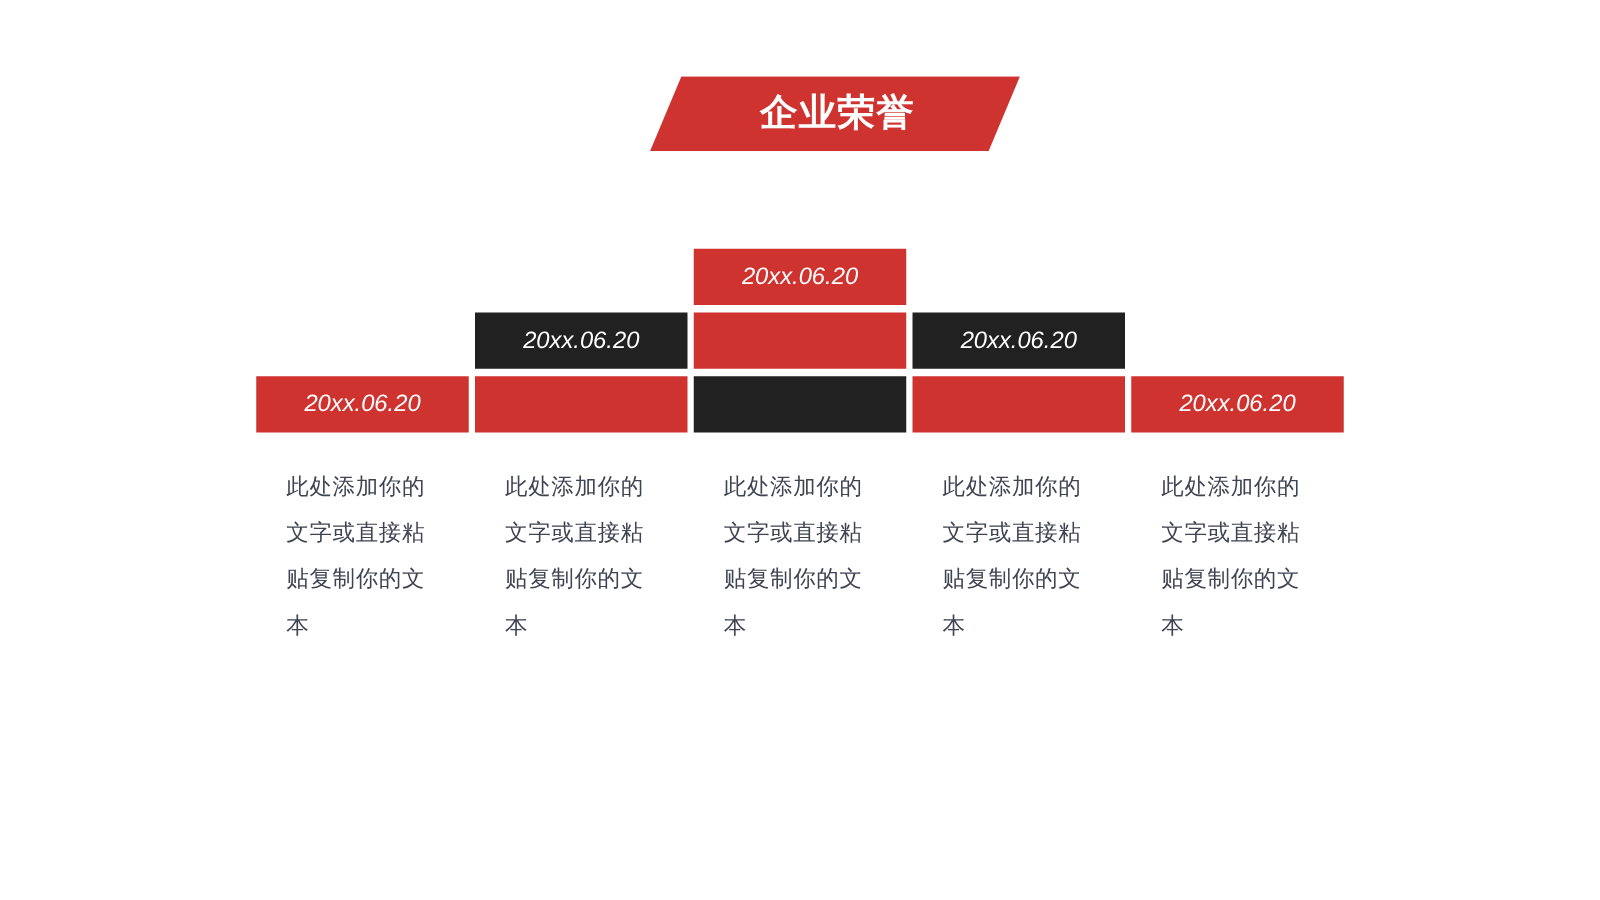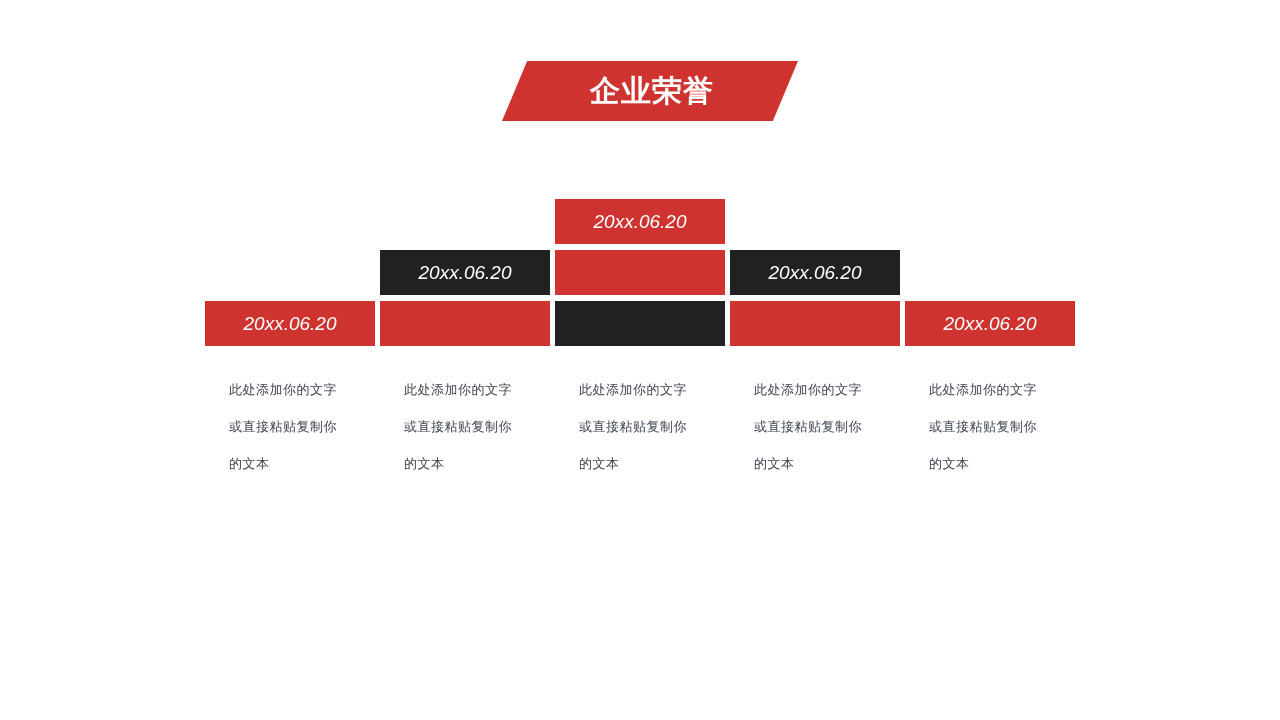--- a/index.html
+++ b/index.html
@@ -11,21 +11,21 @@
     height: 720px;
     background: #ffffff;
     font-family: "Liberation Sans", "DejaVu Sans", sans-serif;
     overflow: hidden;
     position: relative;
   }
 
   
   #title-banner {
     position: absolute;
-    left: 502px;
+    left: 520px;
     top: 61px;
     width: 296px;
     height: 60px;
     background: #ce3330;
     -webkit-clip-path: polygon(8.5% 0%, 100% 0%, 91.5% 100%, 0% 100%);
     clip-path: polygon(8.5% 0%, 100% 0%, 91.5% 100%, 0% 100%);
     display: flex;
     align-items: center;
     justify-content: center;
   }
@@ -88,21 +88,21 @@
   }
   .caption-cell {
     width: 170px;
     padding-left: 24px;
     box-sizing: border-box;
   }
   .caption-text {
     display: block;
     width: 120px;
     color: #3f4452;
-    font-size: 13px;
+    font-size: 18px;
     line-height: 37px;
     letter-spacing: 0.5px;
     word-break: break-all;
   }
 </style>
 </head>
 <body>
 
 <div id="title-banner">
   <span class="title-text">企业荣誉</span>

